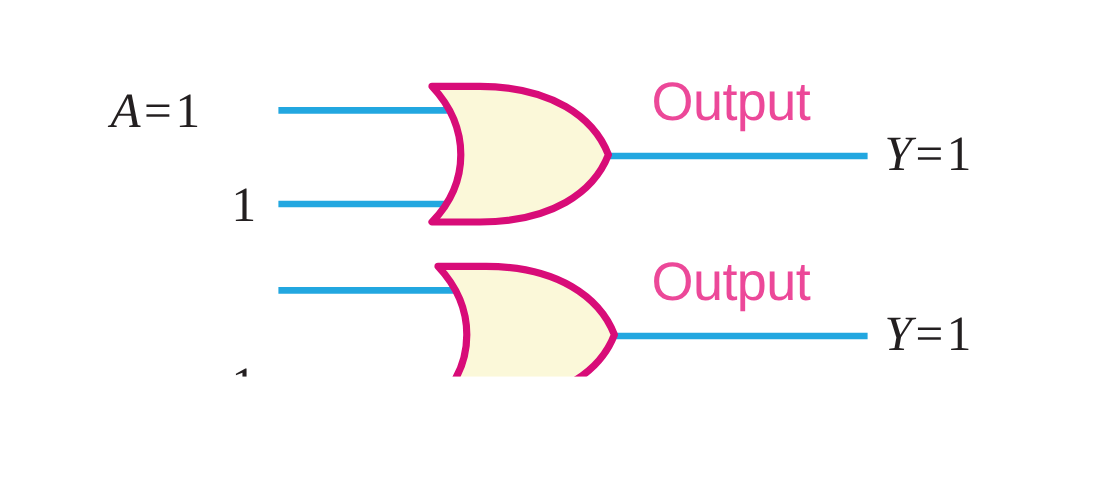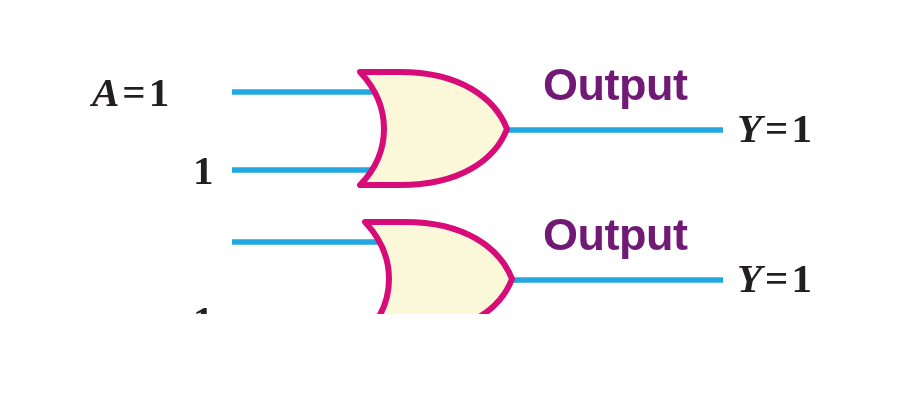--- a/index.html
+++ b/index.html
@@ -9,21 +9,20 @@
   }
   body {
     font-family: "Liberation Serif", serif;
   }
   #canvas {
     position: relative;
     width: 924px;
     height: 314px;
     background: #ffffff;
     overflow: hidden;
-    font-weight: bold;
   }
   .label {
     position: absolute;
     white-space: nowrap;
     color: #231f20;
     line-height: 1;
   }
   .math-label {
     font-family: "Liberation Serif", serif;
     font-size: 41px;
@@ -34,21 +33,21 @@
   .math-label .op {
     font-style: normal;
     padding: 0 3px;
   }
   .math-label .val {
     font-style: normal;
   }
   .output-label {
     font-family: "Liberation Sans", sans-serif;
     font-size: 45px;
-    color: #701a75;
+    color: #ec4899;
     letter-spacing: -0.5px;
   }
   svg.wires {
     position: absolute;
     left: 0;
     top: 0;
     width: 924px;
     height: 401px;
   }
 </style>

